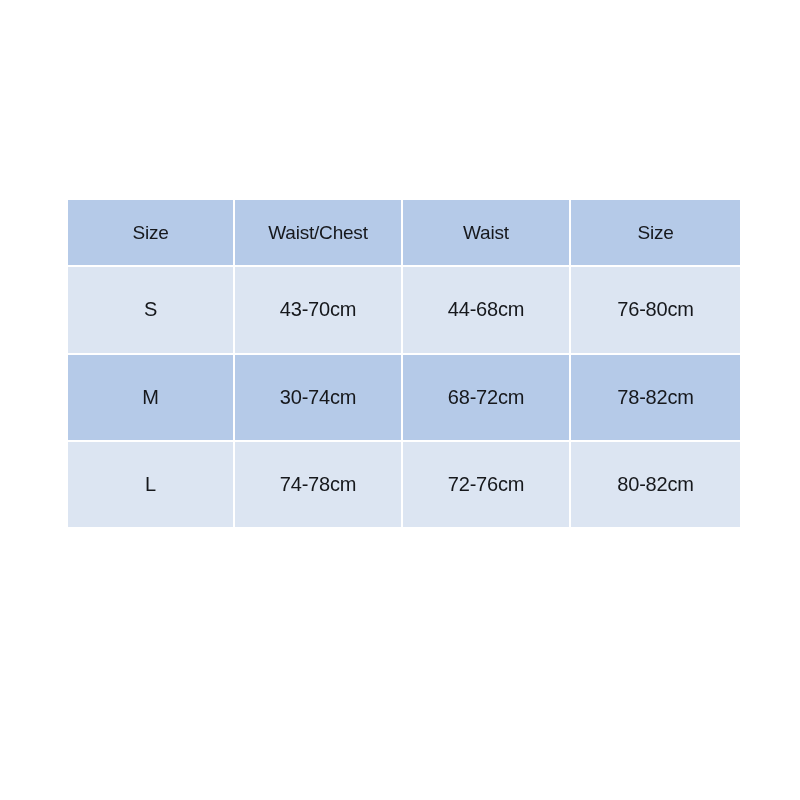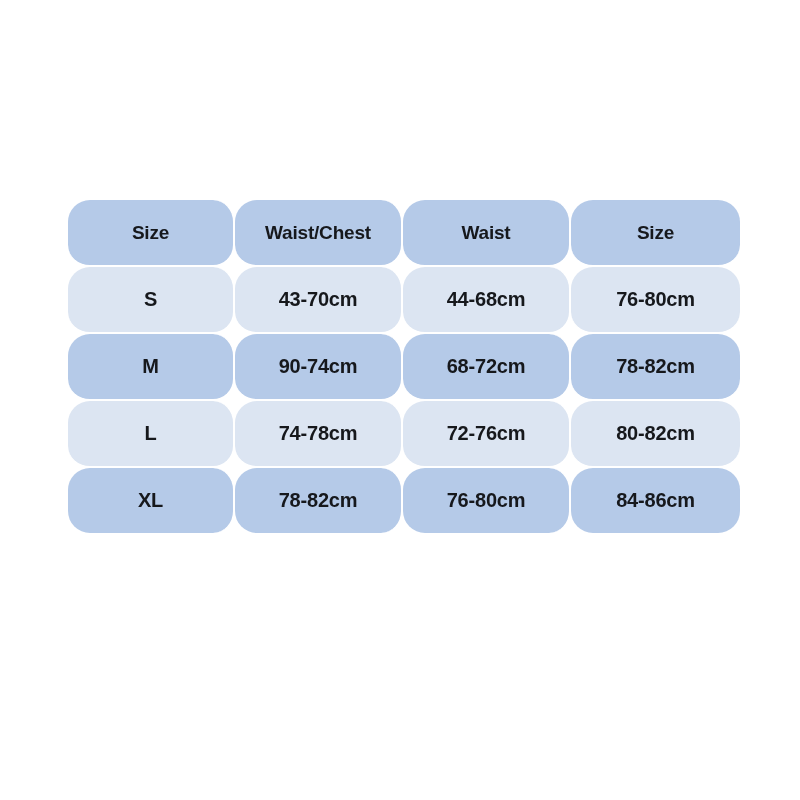--- a/index.html
+++ b/index.html
@@ -40,27 +40,26 @@
   #size-chart col.c-waist  { width: 168px; }
   #size-chart col.c-hips   { width: 169px; }
 
   #size-chart th,
   #size-chart td {
     height: 65px;
     padding: 0 4px;
     text-align: center;
     vertical-align: middle;
     color: #16181c;
-    font-weight: bold;
+    font-weight: normal;
     letter-spacing: -0.2px;
     border-right: 2px solid #ffffff;
     border-bottom: 2px solid #ffffff;
     font-stretch: condensed;
     white-space: nowrap;
-    border-radius: 22px;
   }
 
   #size-chart th:last-child,
   #size-chart td:last-child {
     border-right: none;
   }
   #size-chart tr:last-child td {
     border-bottom: none;
   }
 
@@ -111,35 +110,29 @@
 
       <tr class="band-light">
         <td class="size-cell">S</td>
         <td>43-70cm</td>
         <td>44-68cm</td>
         <td>76-80cm</td>
       </tr>
 
       <tr class="band-dark">
         <td class="size-cell">M</td>
-        <td>90-74cm</td>
+        <td>30-74cm</td>
         <td>68-72cm</td>
         <td>78-82cm</td>
       </tr>
 
       <tr class="band-light">
         <td class="size-cell">L</td>
         <td>74-78cm</td>
         <td>72-76cm</td>
         <td>80-82cm</td>
       </tr>
 
-      <tr class="band-dark">
-        <td class="size-cell">XL</td>
-        <td>78-82cm</td>
-        <td>76-80cm</td>
-        <td>84-86cm</td>
-      </tr>
 
     </tbody>
   </table>
 
 </div>
 
 </body></html>

